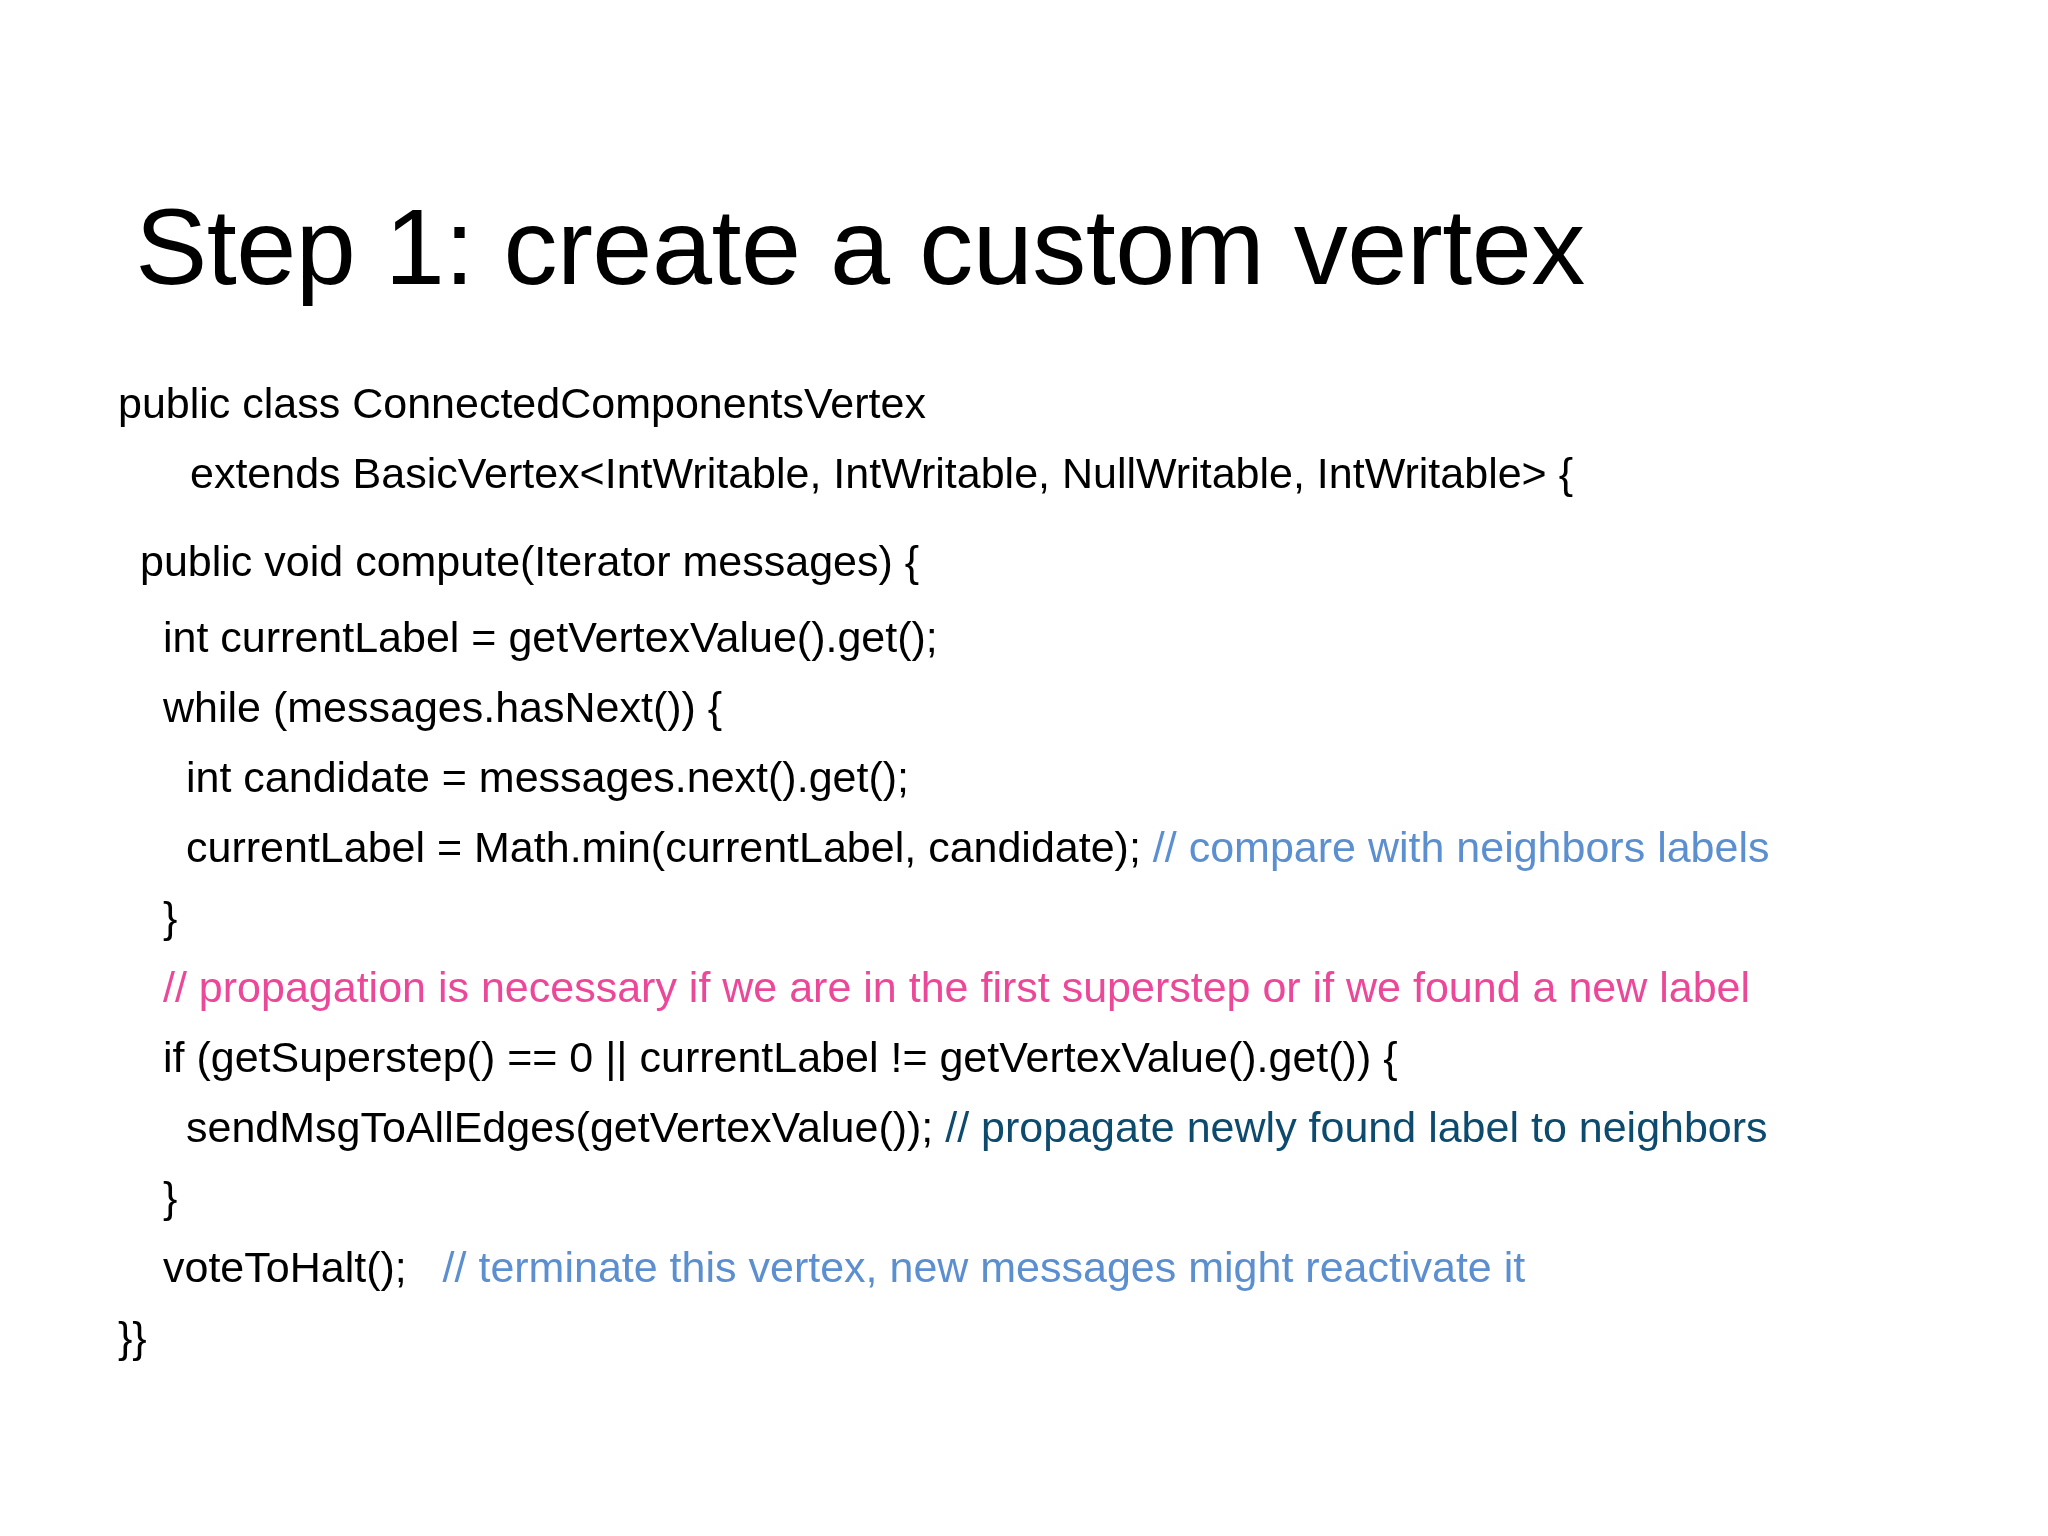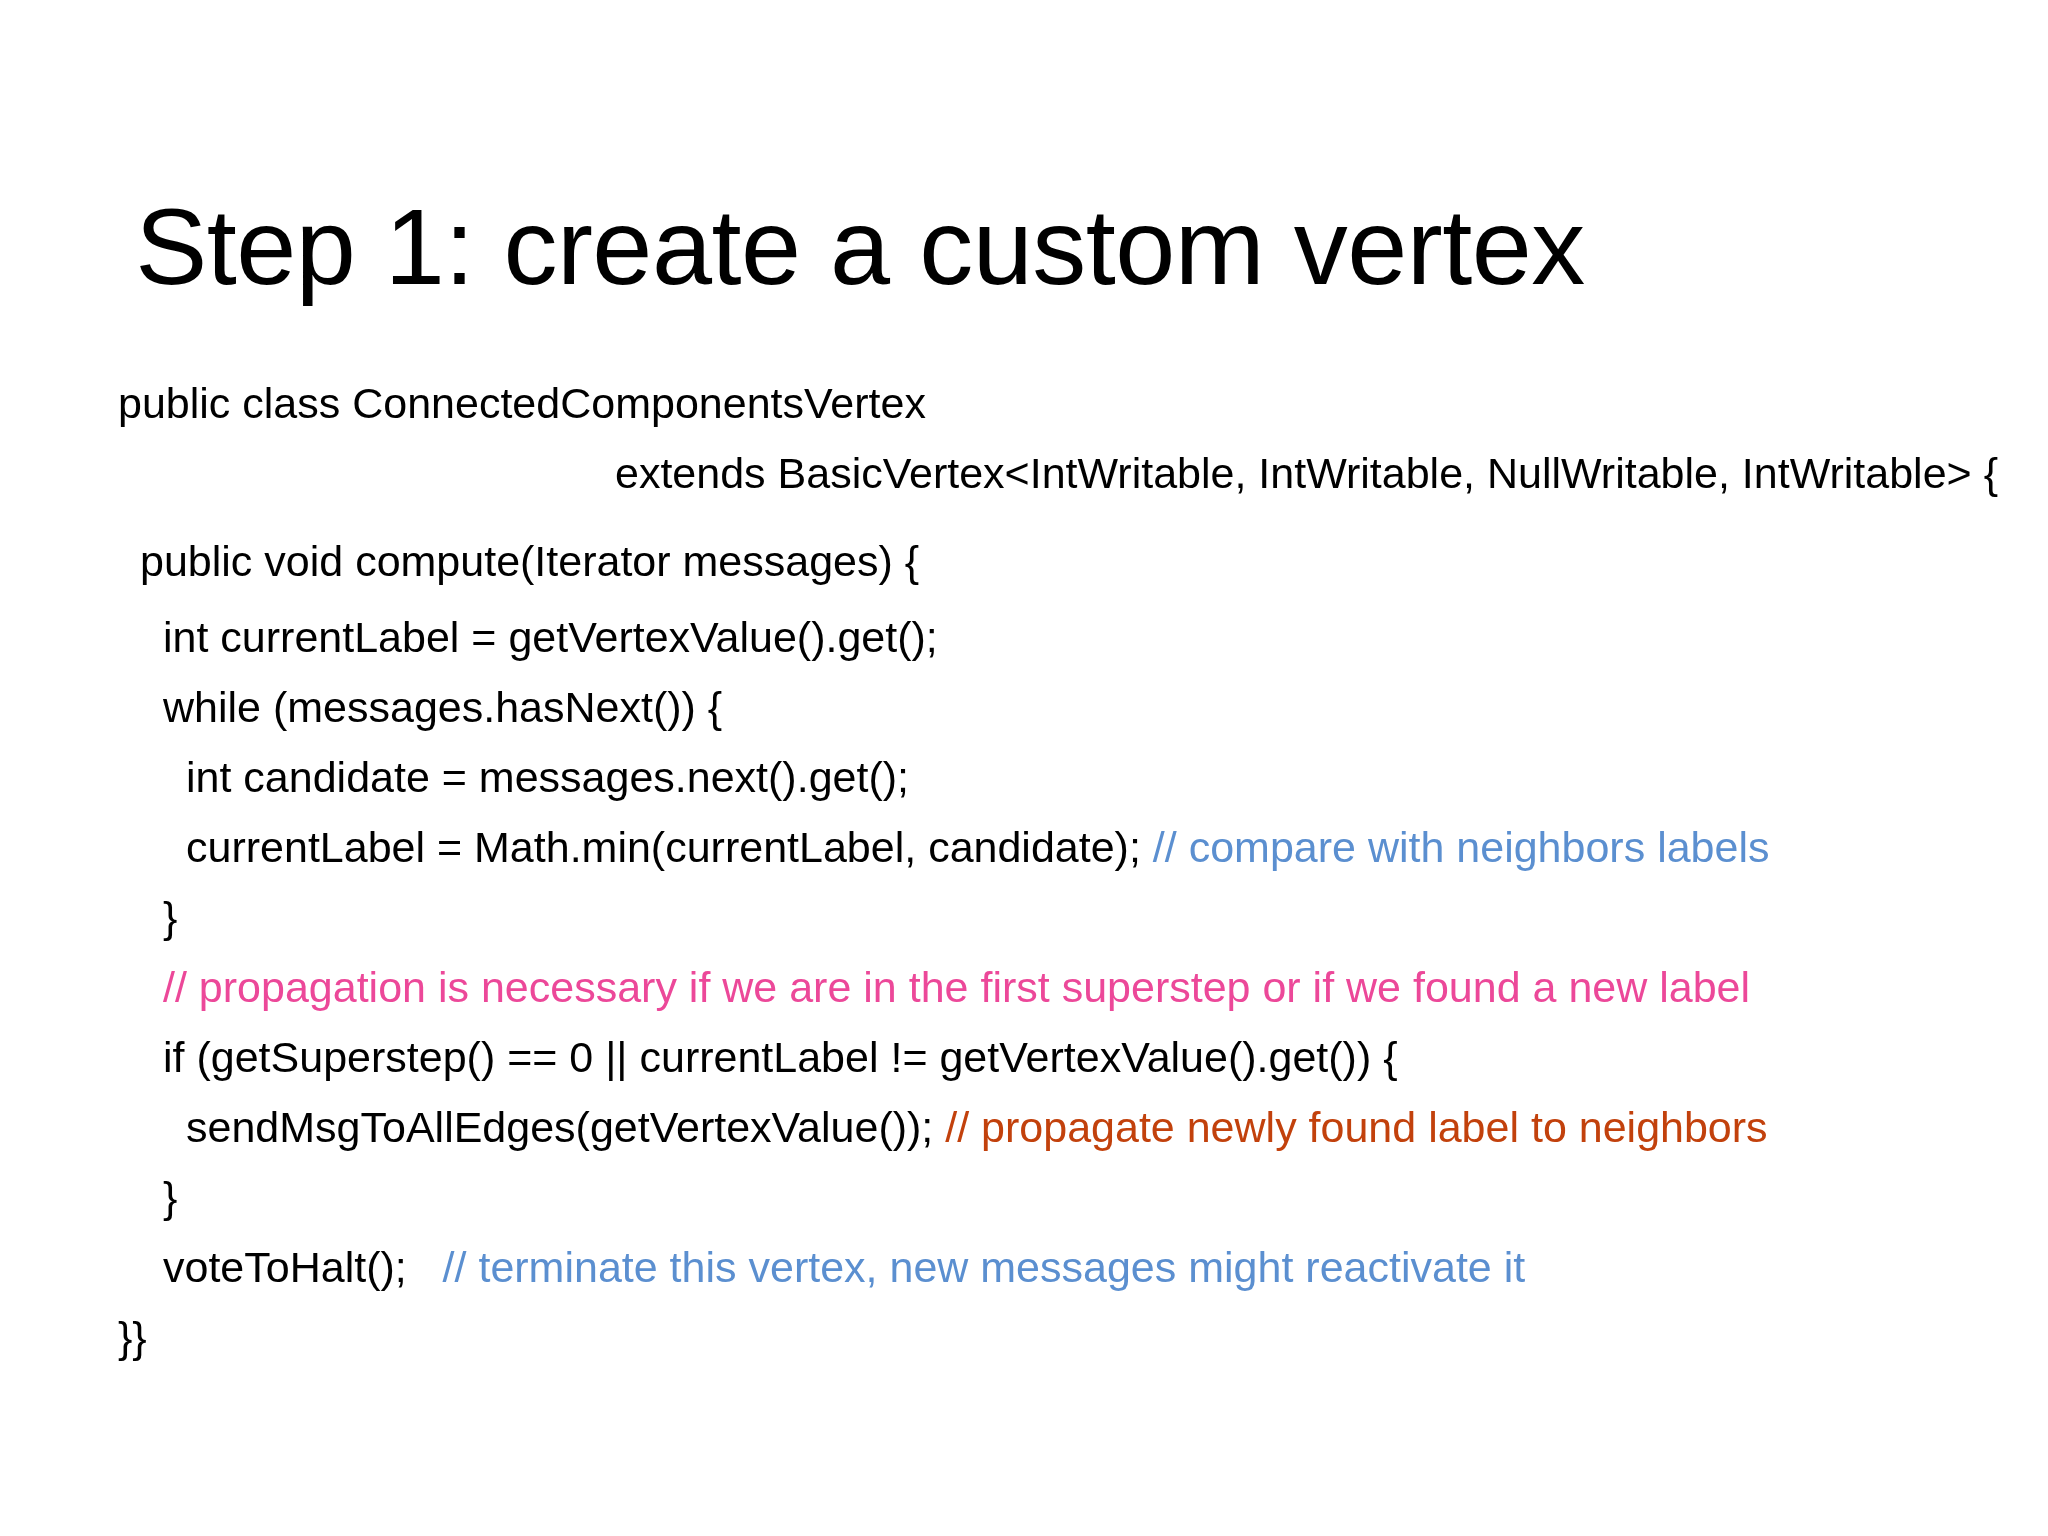--- a/index.html
+++ b/index.html
@@ -53,21 +53,21 @@
   .code-line {
     white-space: pre;
     font-family: "Liberation Sans", sans-serif;
   }
 
   .cmt {
     color: #5B8FD0;
   }
 
   .ind-0  { padding-left: 0px;   }
-  .ind-1  { padding-left: 72px; text-align: right;  }
+  .ind-1  { padding-left: 72px;  }
   .ind-2  { padding-left: 22px;  }
   .ind-3  { padding-left: 45px;  }
   .ind-4  { padding-left: 68px;  }
 
   
   .gap-sm { margin-top: 18px; }
   .gap-xs { margin-top: 6px; }
 </style>
 </head>
 <body>
@@ -80,19 +80,19 @@
       <div class="code-line ind-0"><span class="src">public class ConnectedComponentsVertex</span></div>
       <div class="code-line ind-1"><span class="src">extends BasicVertex&lt;IntWritable, IntWritable, NullWritable, IntWritable&gt; {</span></div>
       <div class="code-line ind-2 gap-sm"><span class="src">public void compute(Iterator messages) {</span></div>
       <div class="code-line ind-3 gap-xs"><span class="src">int currentLabel = getVertexValue().get();</span></div>
       <div class="code-line ind-3"><span class="src">while (messages.hasNext()) {</span></div>
       <div class="code-line ind-4"><span class="src">int candidate = messages.next().get();</span></div>
       <div class="code-line ind-4"><span class="src">currentLabel = Math.min(currentLabel, candidate); </span><span class="cmt" style="color: rgb(91, 143, 208); margin-top: 15px;">// compare with neighbors labels</span></div>
       <div class="code-line ind-3"><span class="src">}</span></div>
       <div class="code-line ind-3"><span class="cmt" style="color: #ec4899;">// propagation is necessary if we are in the first superstep or if we found a new label</span></div>
       <div class="code-line ind-3"><span class="src">if (getSuperstep() == 0 || currentLabel != getVertexValue().get()) {</span></div>
-      <div class="code-line ind-4"><span class="src">sendMsgToAllEdges(getVertexValue()); </span><span class="cmt" style="color: #c2410c; margin-top: 20px;">// propagate newly found label to neighbors</span></div>
+      <div class="code-line ind-4"><span class="src">sendMsgToAllEdges(getVertexValue()); </span><span class="cmt" style="color: #0c4a6e; margin-top: 20px;">// propagate newly found label to neighbors</span></div>
       <div class="code-line ind-3"><span class="src">}</span></div>
       <div class="code-line ind-3"><span class="src">voteToHalt();   </span><span class="cmt" style="color: rgb(91, 143, 208);">// terminate this vertex, new messages might reactivate it</span></div>
       <div class="code-line ind-0"><span class="src">}}</span></div>
     </div>
 
 </div>
 
 </body></html>

